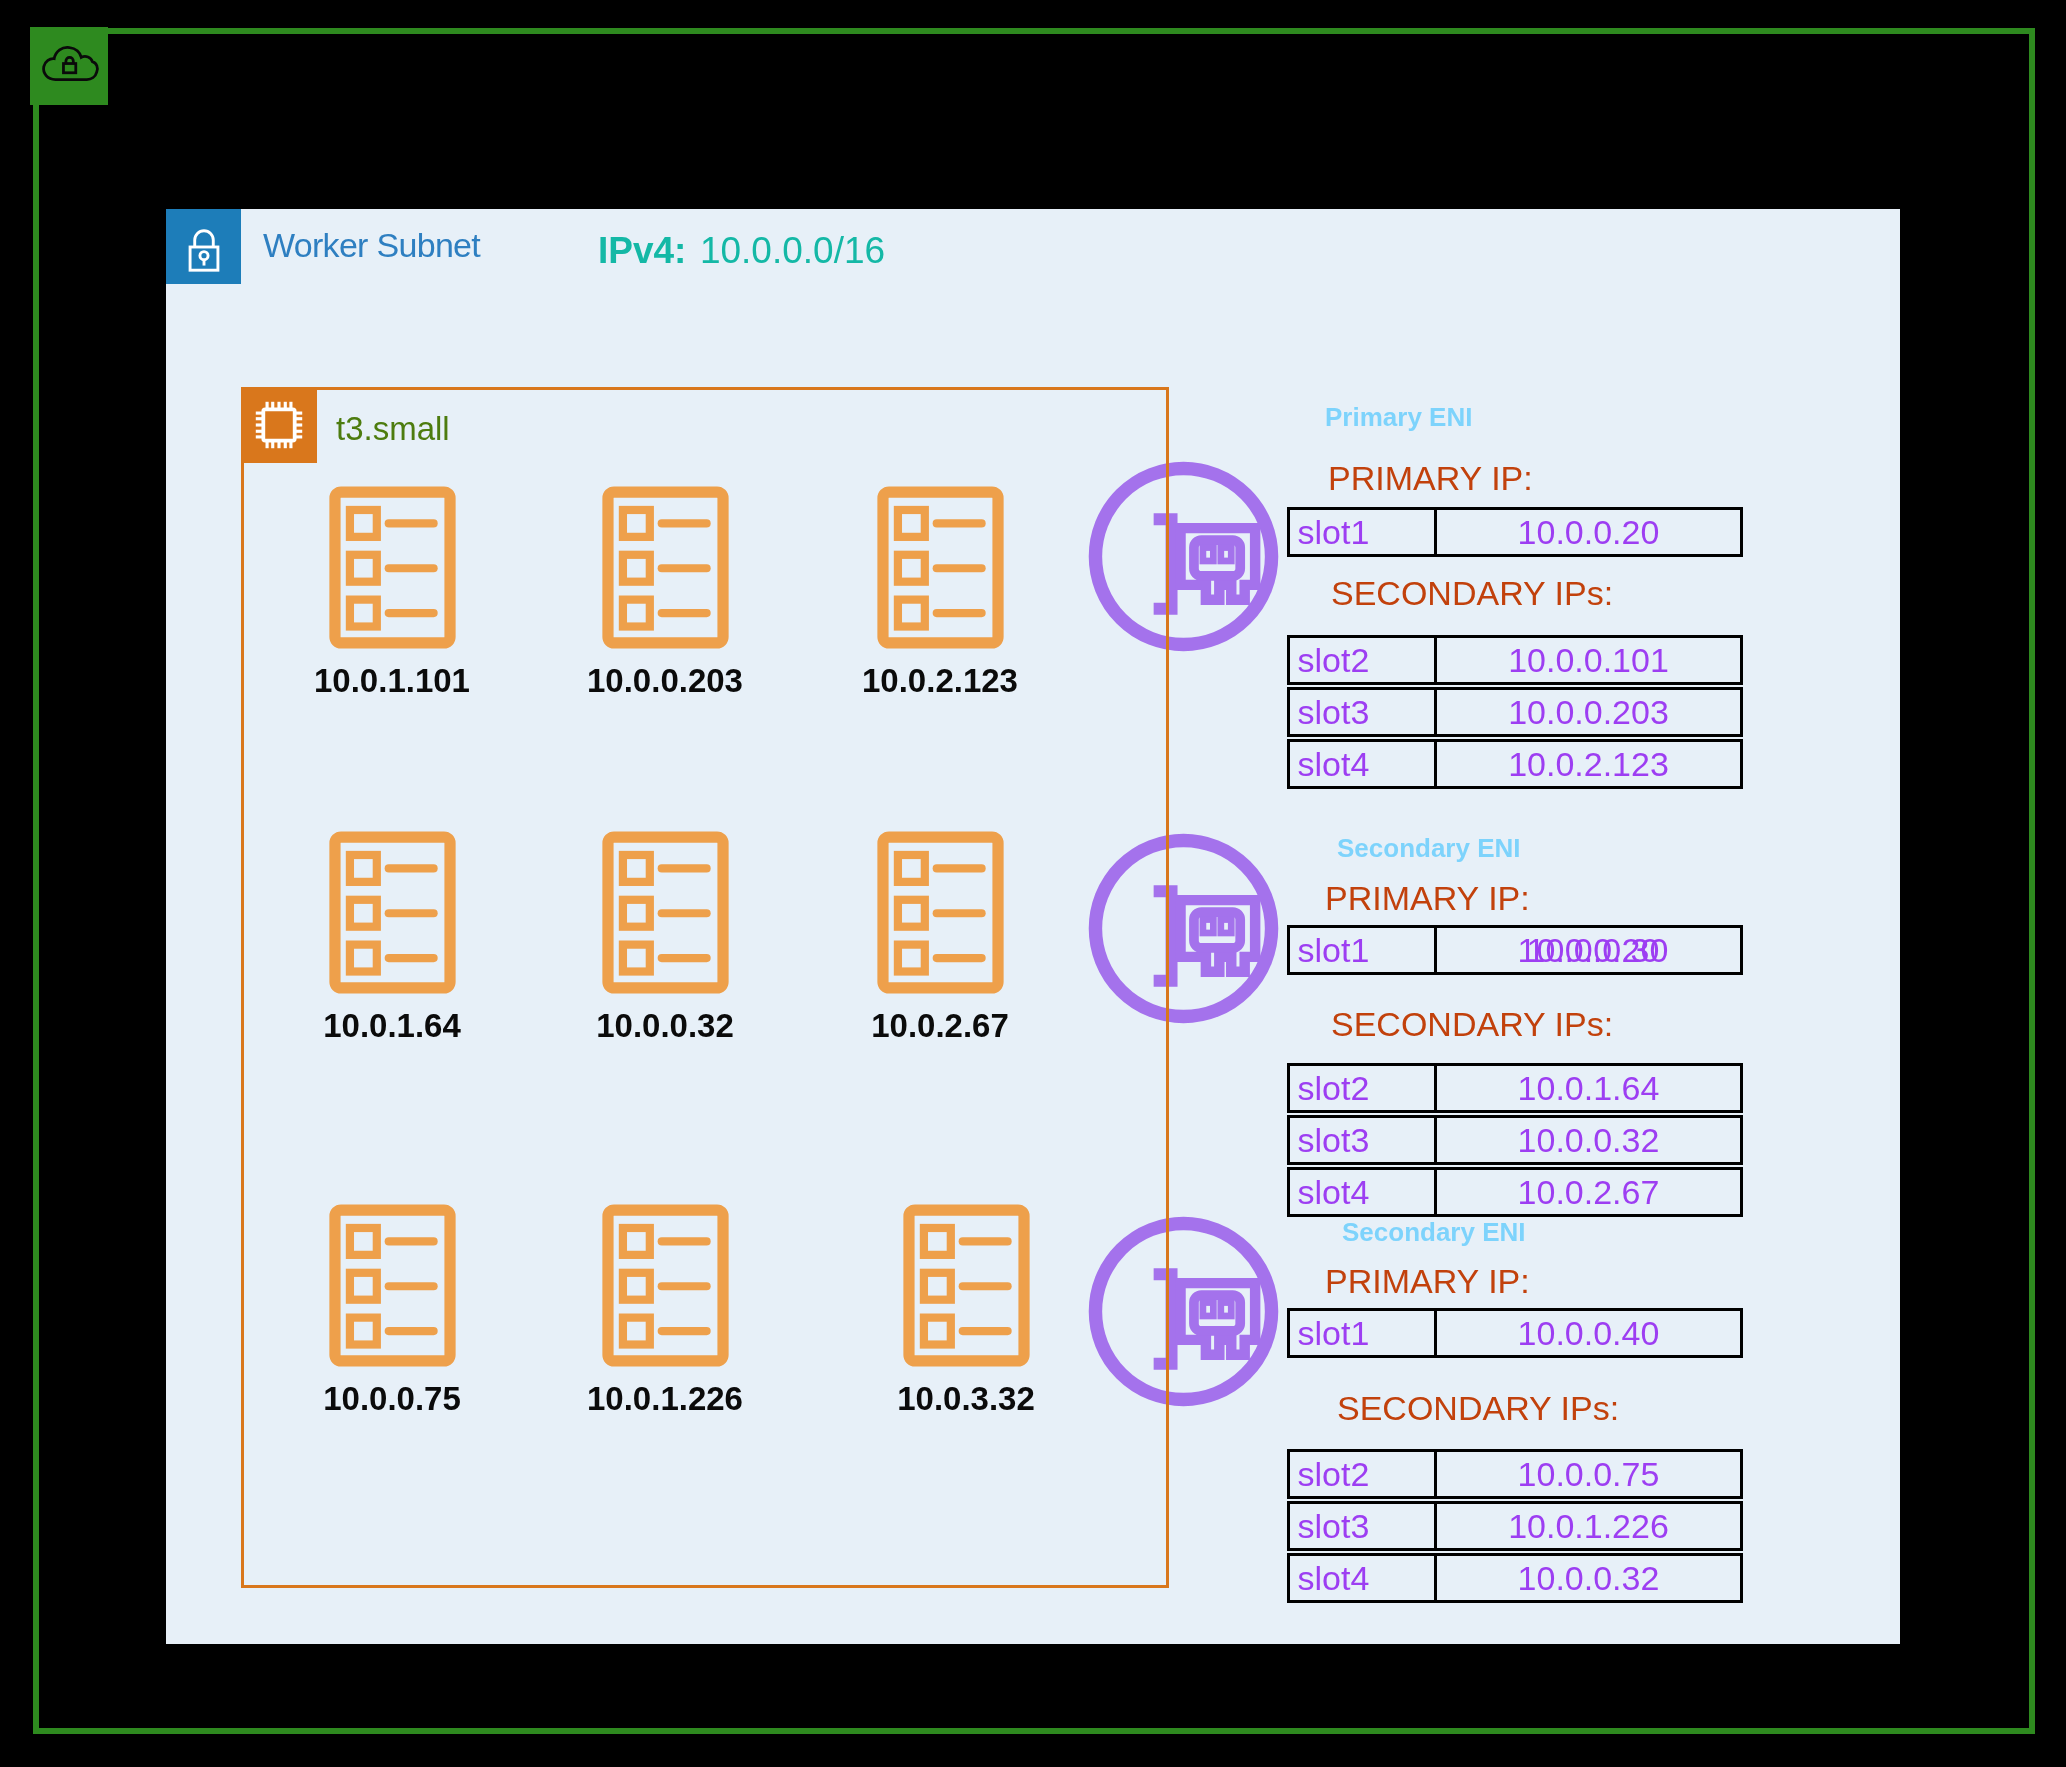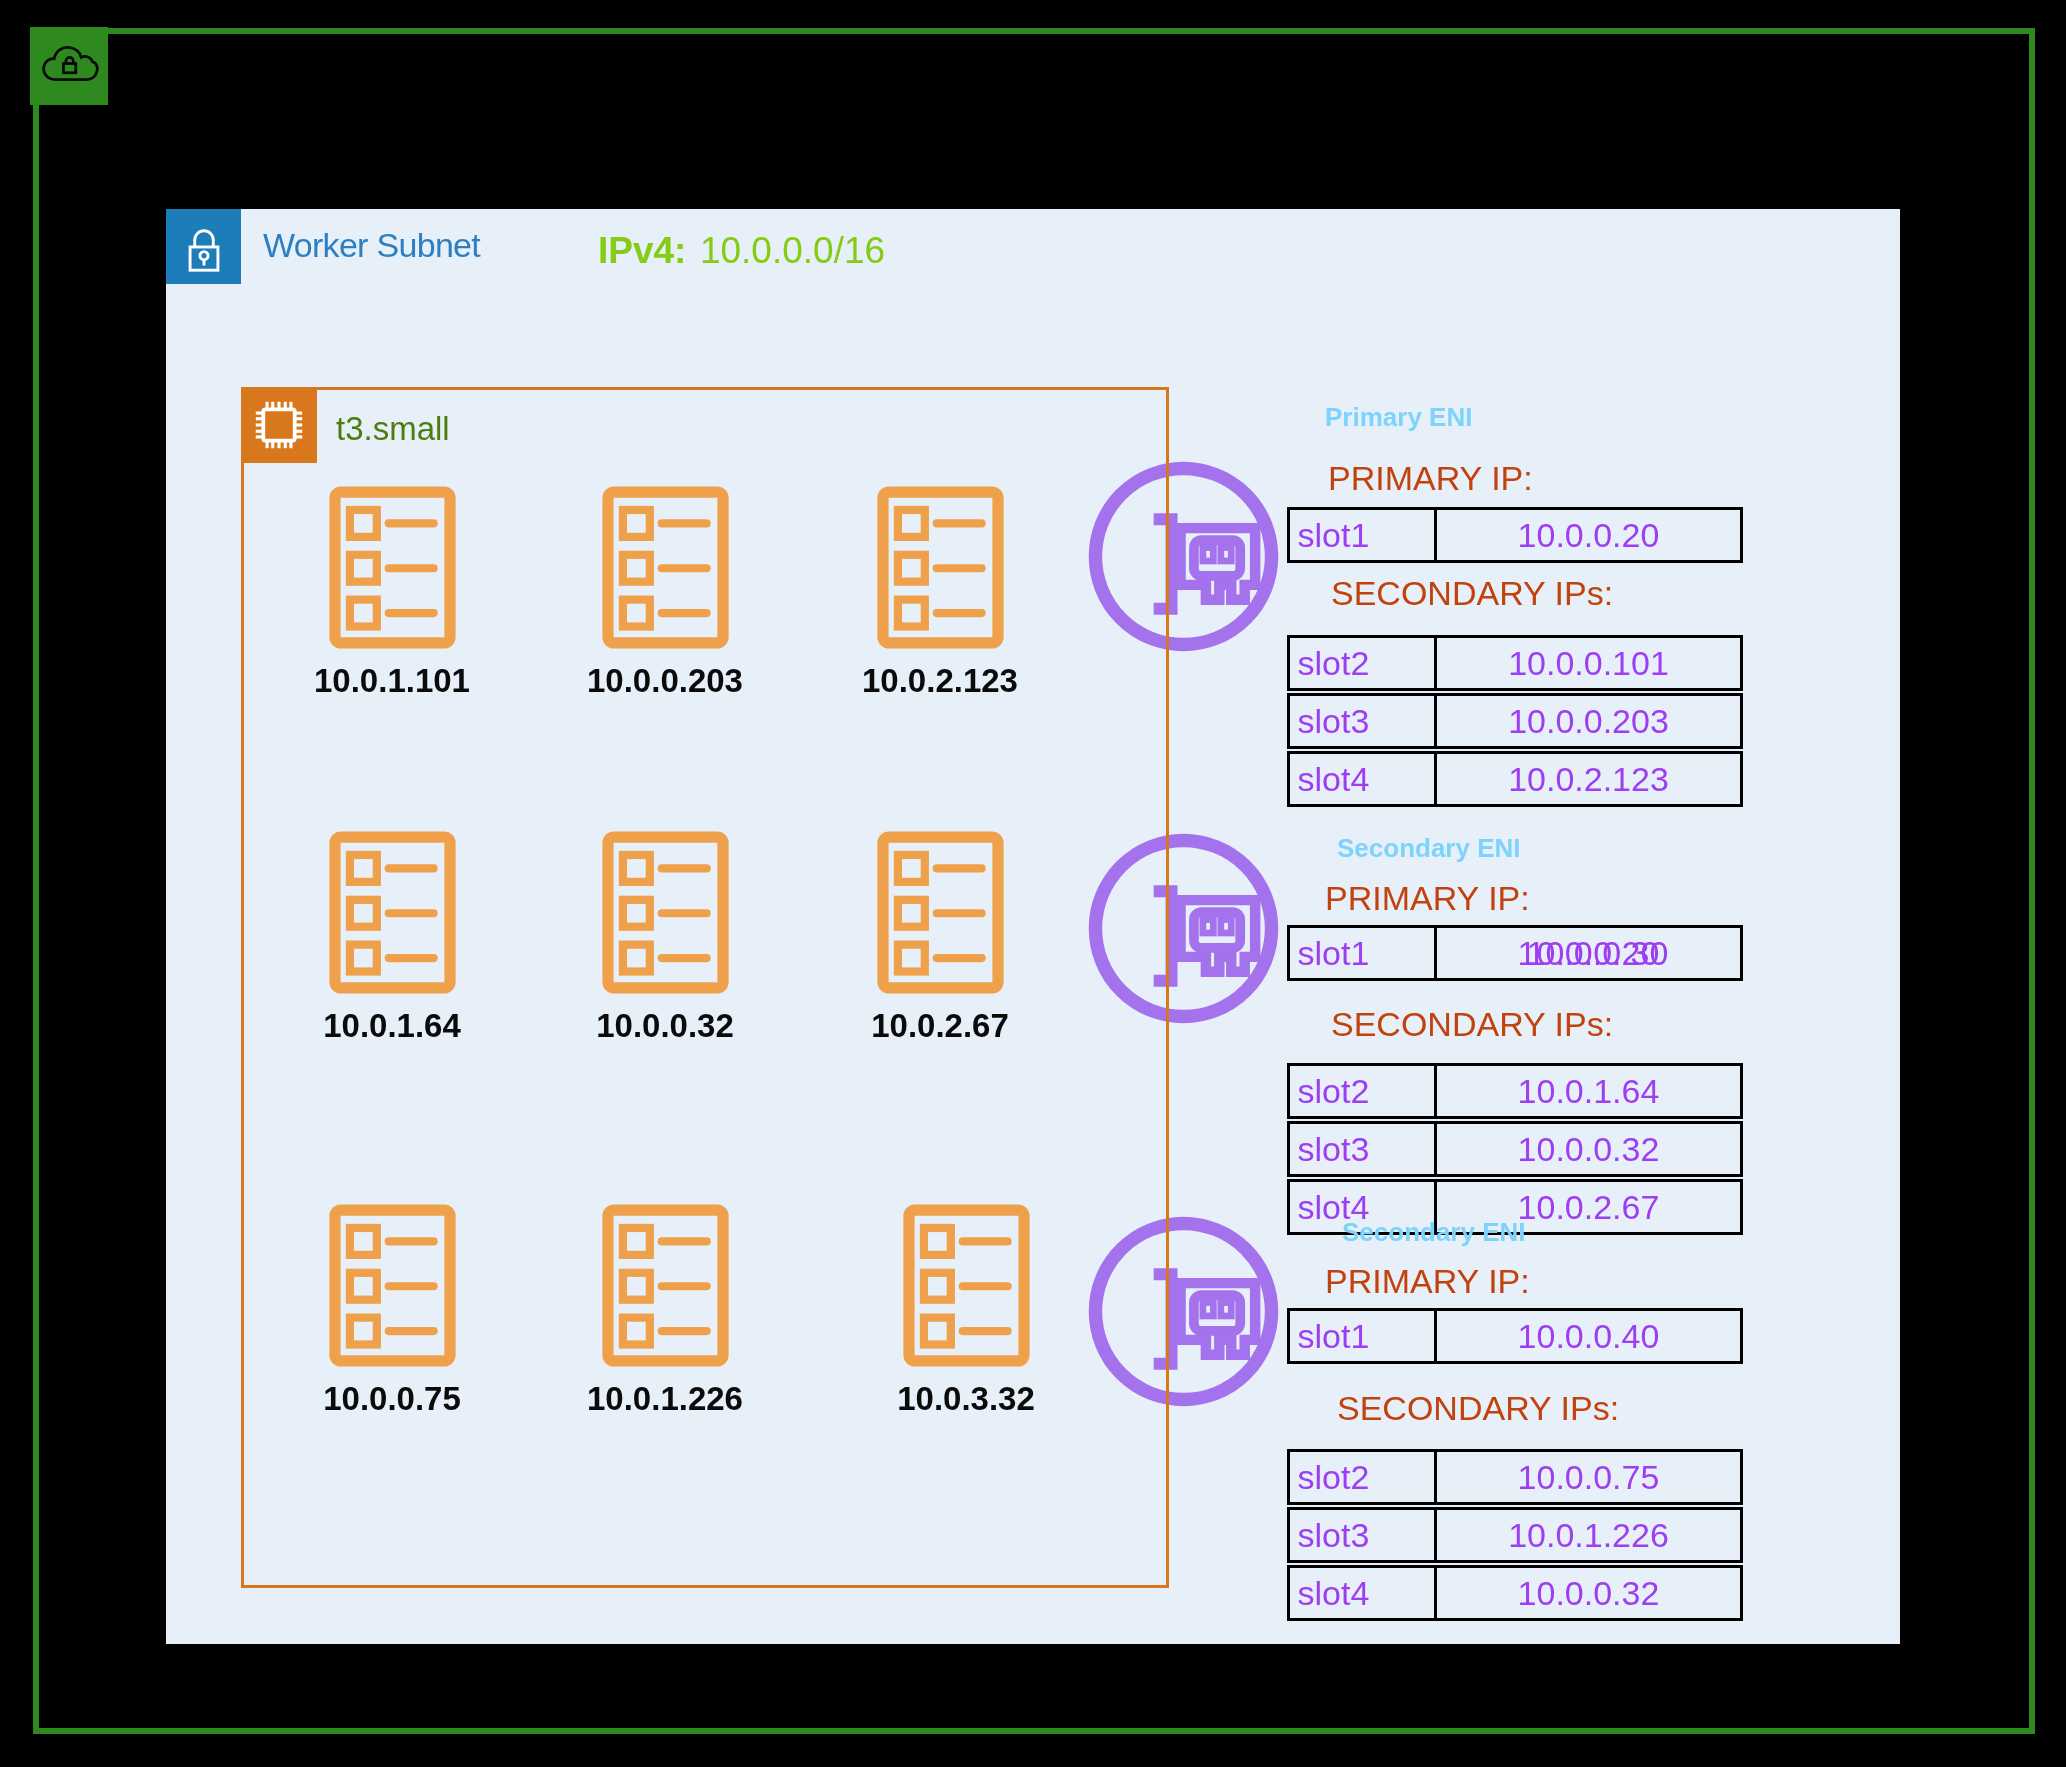--- a/index.html
+++ b/index.html
@@ -14,21 +14,21 @@
          box-sizing:border-box;z-index:2;}
   .vpc-badge{left:30px;top:27px;width:78px;height:78px;background:#2e8a1f;z-index:9;
              display:flex;align-items:center;justify-content:center;}
 
   
   .subnet{left:166px;top:209px;width:1734px;height:1435px;background:#e7f0f8;z-index:1;}
   .subnet-badge{left:166px;top:209px;width:75px;height:75px;background:#1d7db9;z-index:8;
                 display:flex;align-items:center;justify-content:center;}
   .subnet-title{left:263px;top:226px;font-size:34px;font-weight:500;color:#2e7fc1;
                 letter-spacing:-0.7px;z-index:4;}
-  .cidr{left:598px;top:230px;font-size:37px;color:#84cc16;z-index:4;}
+  .cidr{left:598px;top:230px;font-size:37px;color:#14b8a6;z-index:4;}
   .cidr .k{font-weight:bold;margin-right:13.5px;}
 
   
   .instance-box{left:241px;top:387px;width:928px;height:1201px;border:3.7px solid #d9771c;
                 box-sizing:border-box;z-index:6;pointer-events:none;}
   .instance-badge{left:241px;top:387px;width:76px;height:76px;background:#d9771c;z-index:7;
                   display:flex;align-items:center;justify-content:center;}
   .instance-label{left:336px;top:410px;font-size:33px;color:#4d7c0f;z-index:7;text-align:center;}
 
   
@@ -36,21 +36,21 @@
   .pod svg{display:block;margin:0 auto;width:127px;height:163px;}
   .pod-ip{margin-top:13px;font-size:33px;font-weight:bold;color:#0b0b0b;white-space:nowrap;}
 
   
   .eni-circle{width:197px;height:197px;z-index:3;}
 
   
   .eni-title{font-size:26px;font-weight:bold;color:#7dd3fc;z-index:4;white-space:nowrap;}
   .eni-header{font-size:34px;color:#c2410c;z-index:4;white-space:nowrap;}
   .ip-table{width:456px;z-index:4;}
-  .ip-row{display:flex;border:3px solid #000;box-sizing:border-box;height:56px;
+  .ip-row{display:flex;border:3px solid #000;box-sizing:border-box;height:50px;
           margin-bottom:2.2px;align-items:stretch;}
   .cell{font-size:34px;color:#9d3ef2;display:flex;align-items:center;}
   .cell.slot{width:147px;border-right:3px solid #000;box-sizing:border-box;
              padding-left:7.5px;}
   .cell.ip{flex:1;justify-content:center;position:relative;}
   .cell.ip .ghost{position:absolute;left:0;right:0;top:0;bottom:0;display:flex;
                   align-items:center;justify-content:center;}
   .cell.ip .main{position:relative;}
   .cell.ip .main.shift{transform:translateX(9px);}
 </style>

